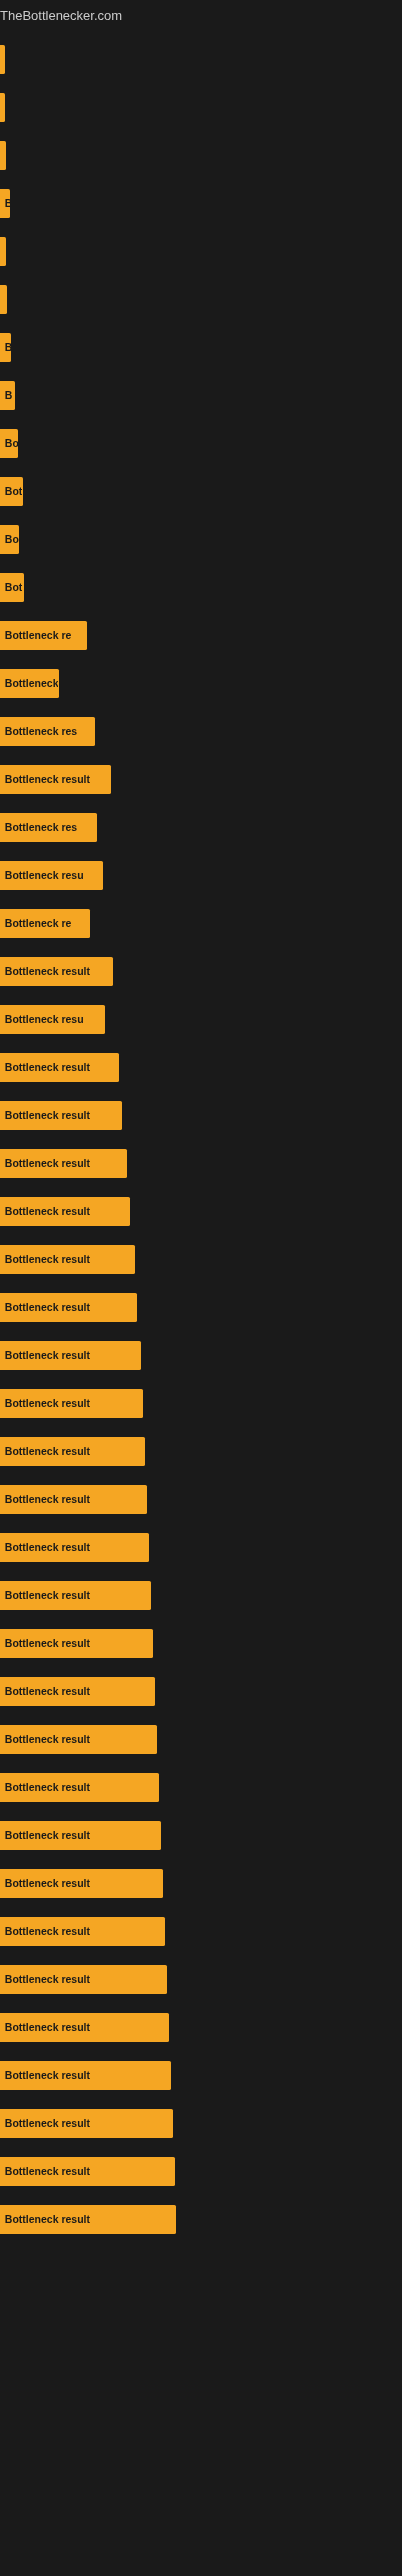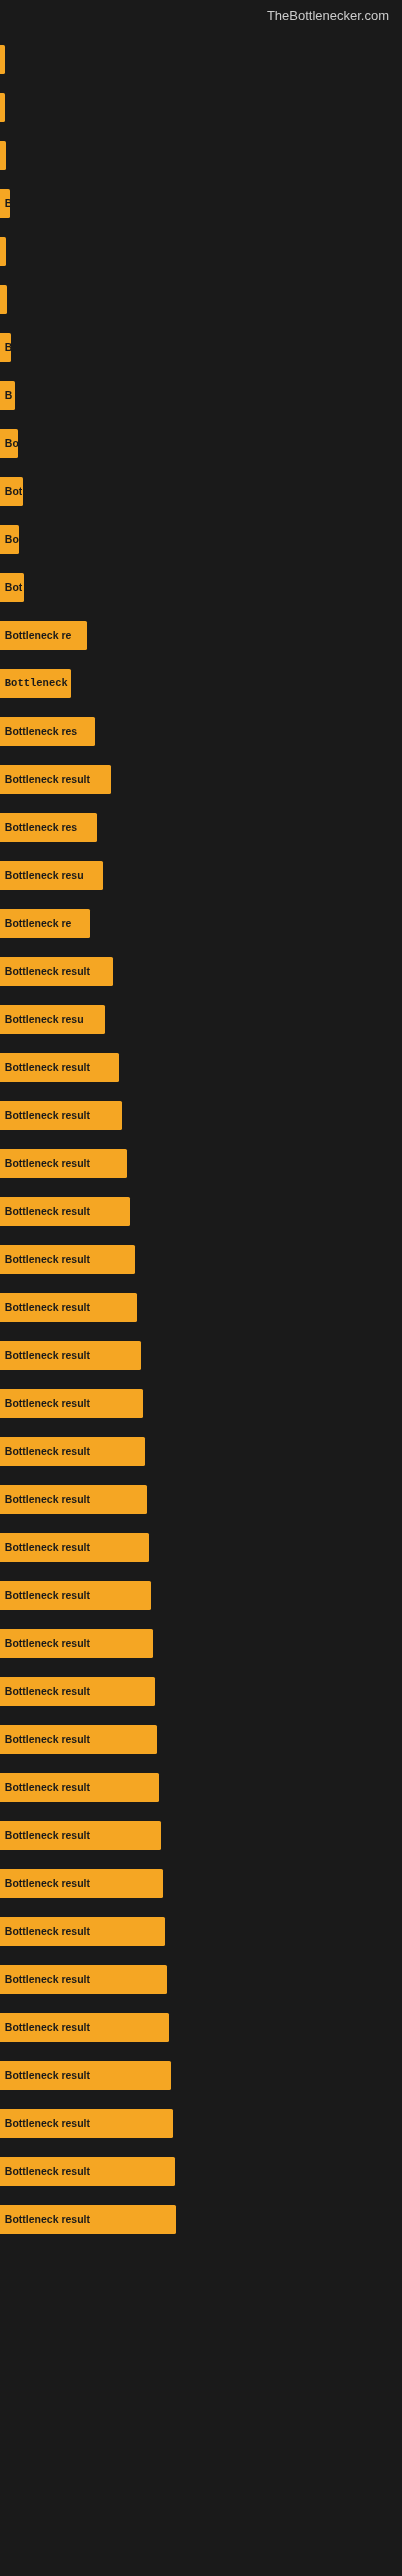--- a/index.html
+++ b/index.html
@@ -8,24 +8,24 @@
       box-sizing: border-box;
     }
     body {
       background-color: #1a1a1a;
       width: 403px;
       min-height: 2576px;
       font-family: Arial, sans-serif;
       position: relative;
     }
     .site-title {
-      text-align: right;
+      text-align: left;
       color: #cccccc;
       font-size: 13px;
-      padding: 8px 14px 4px 0;
+      padding: 8px 3px 4px 0;
     }
     .bars-container {
       padding: 8px 0;
       display: flex;
       flex-direction: column;
       gap: 0;
     }
     .bar-row {
       display: flex;
       align-items: center;
@@ -114,21 +114,21 @@
       <div class="bar" style="width: 24px;">
         <span class="bar-label">Bot</span>
       </div>
     </div>
     <div class="bar-row">
       <div class="bar" style="width: 87px;">
         <span class="bar-label">Bottleneck re</span>
       </div>
     </div>
     <div class="bar-row">
-      <div class="bar" style="width: 71px; font-family: Liberation Mono, monospace;">
+      <div class="bar" style="width: 59px;">
         <span class="bar-label">Bottleneck</span>
       </div>
     </div>
     <div class="bar-row">
       <div class="bar" style="width: 95px;">
         <span class="bar-label">Bottleneck res</span>
       </div>
     </div>
     <div class="bar-row">
       <div class="bar" style="width: 111px;">

